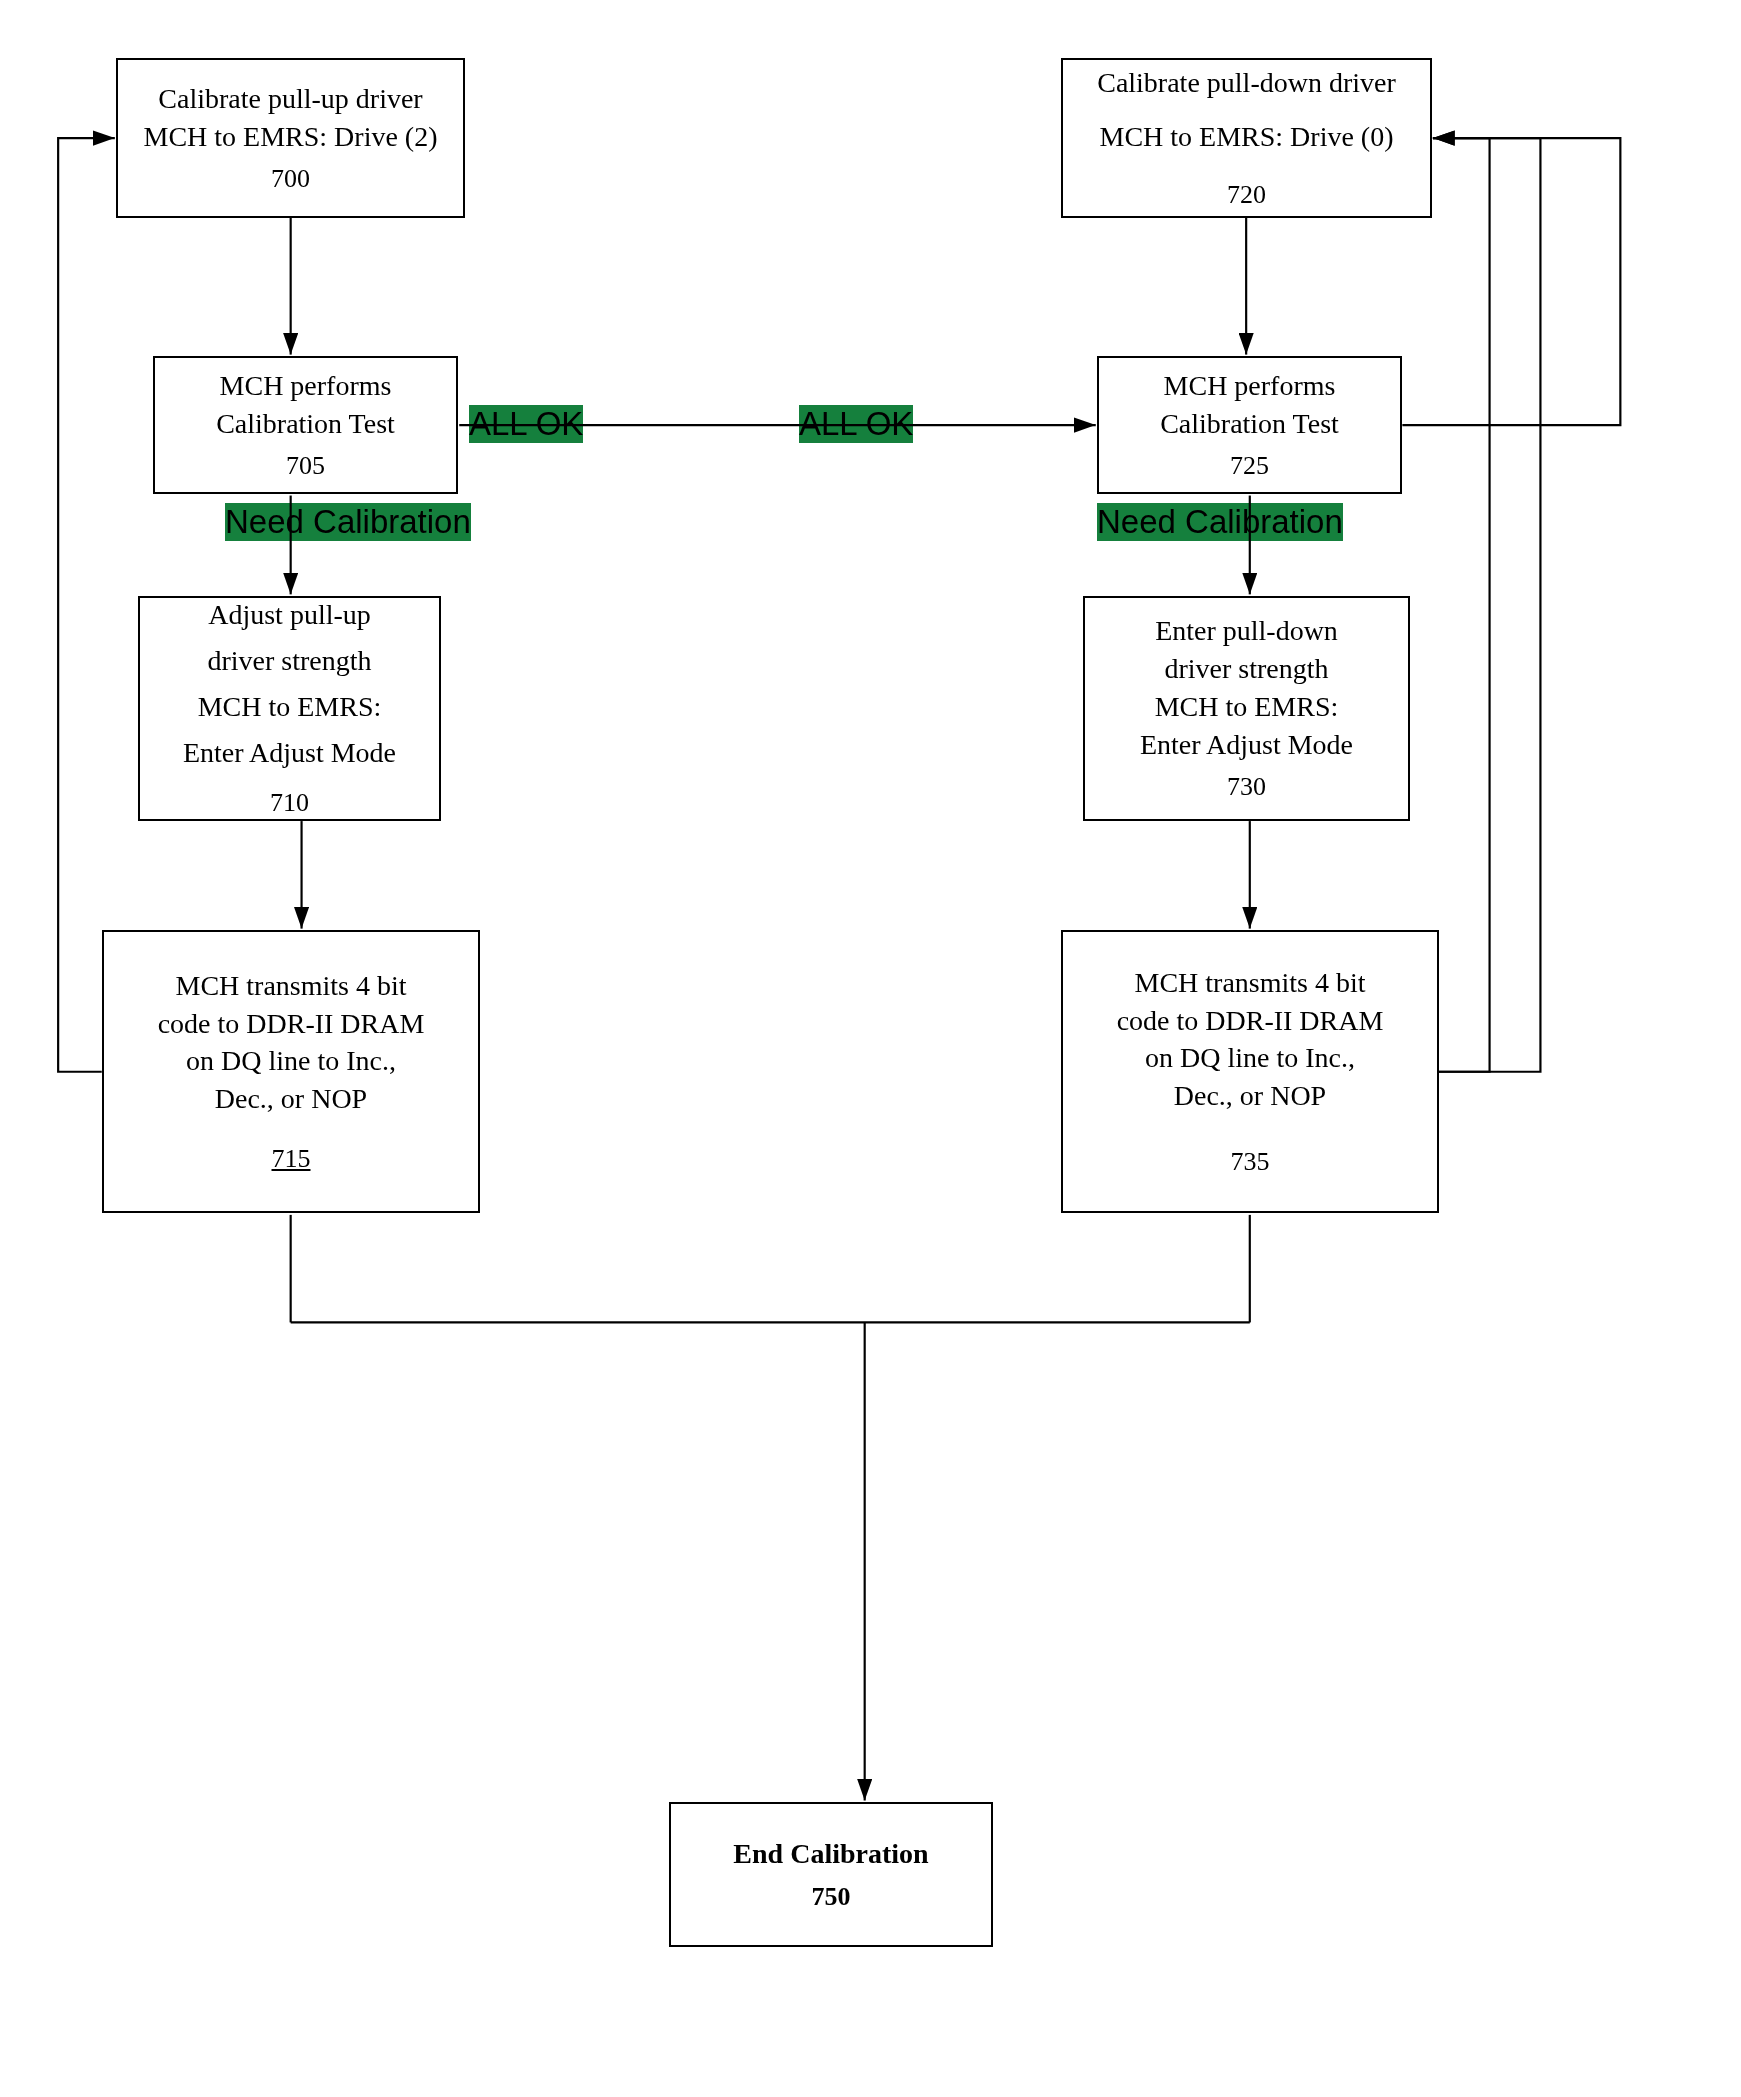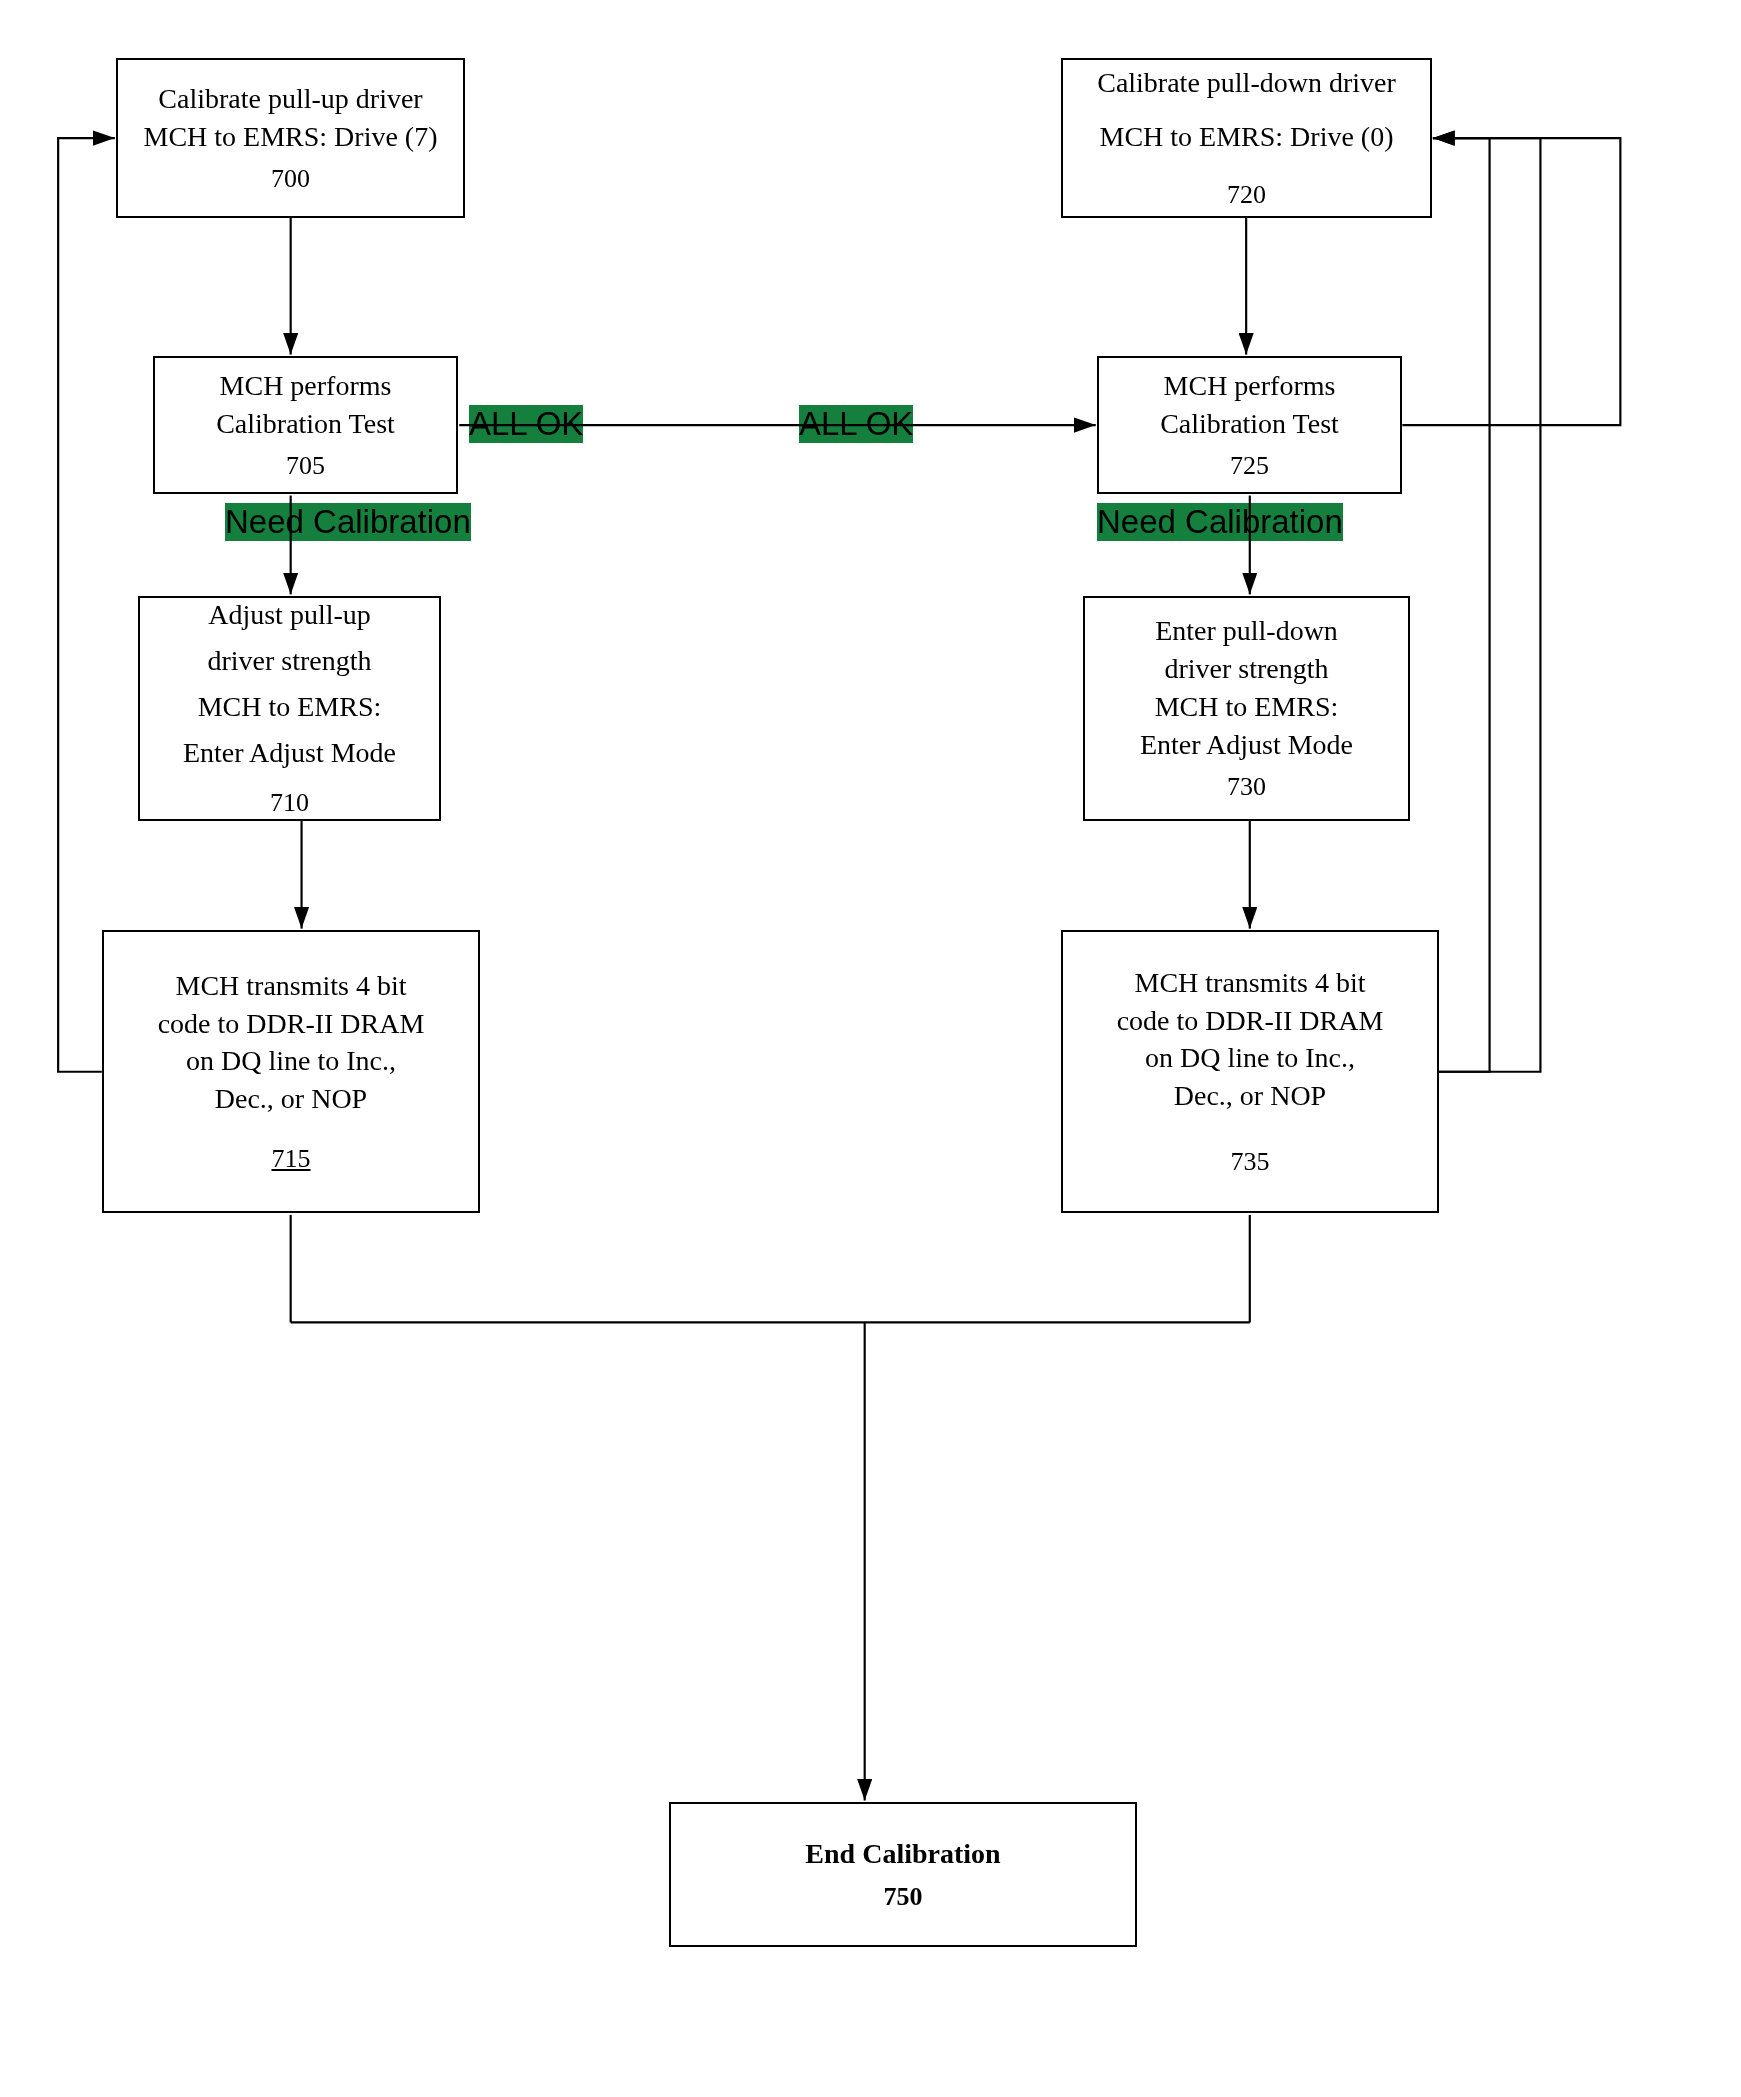--- a/index.html
+++ b/index.html
@@ -61,21 +61,21 @@
       white-space: nowrap;
     }
   </style>
 </head>
 <body>
 
 <div class="diagram-container">
 
   <div class="flow-box" style="left: 116px; top: 58px; width: 349px; height: 160px;">
     <span>Calibrate pull-up driver</span>
-    <span>MCH to EMRS: Drive (7)</span>
+    <span>MCH to EMRS: Drive (2)</span>
     <span class="box-id">700</span>
   </div>
 
   <div class="flow-box" style="left: 1061px; top: 58px; width: 371px; height: 160px; gap: 16px;">
     <span>Calibrate pull-down driver</span>
     <span>MCH to EMRS: Drive (0)</span>
     <span class="box-id">720</span>
   </div>
 
   <div class="flow-box" style="left: 153px; top: 356px; width: 305px; height: 138px;">
@@ -115,21 +115,21 @@
   </div>
 
   <div class="flow-box" style="left: 1061px; top: 930px; width: 378px; height: 283px;">
     <span>MCH transmits 4 bit</span>
     <span>code to DDR-II DRAM</span>
     <span>on DQ line to Inc.,</span>
     <span>Dec., or NOP</span>
     <span class="box-id" style="margin-top:29px;">735</span>
   </div>
 
-  <div class="flow-box end-box" style="left: 669px; top: 1802px; width: 468px; height: 145px;">
+  <div class="flow-box end-box" style="left: 669px; top: 1802px; width: 324px; height: 145px;">
     <span>End Calibration</span>
     <span class="box-id">750</span>
   </div>
 
   <div class="label-text" style="left: 469px; top: 405px;">ALL OK</div>
 
   <div class="label-text" style="left: 799px; top: 405px;">ALL OK</div>
 
   <div class="label-text" style="left: 225px; top: 503px;">Need Calibration</div>
 

